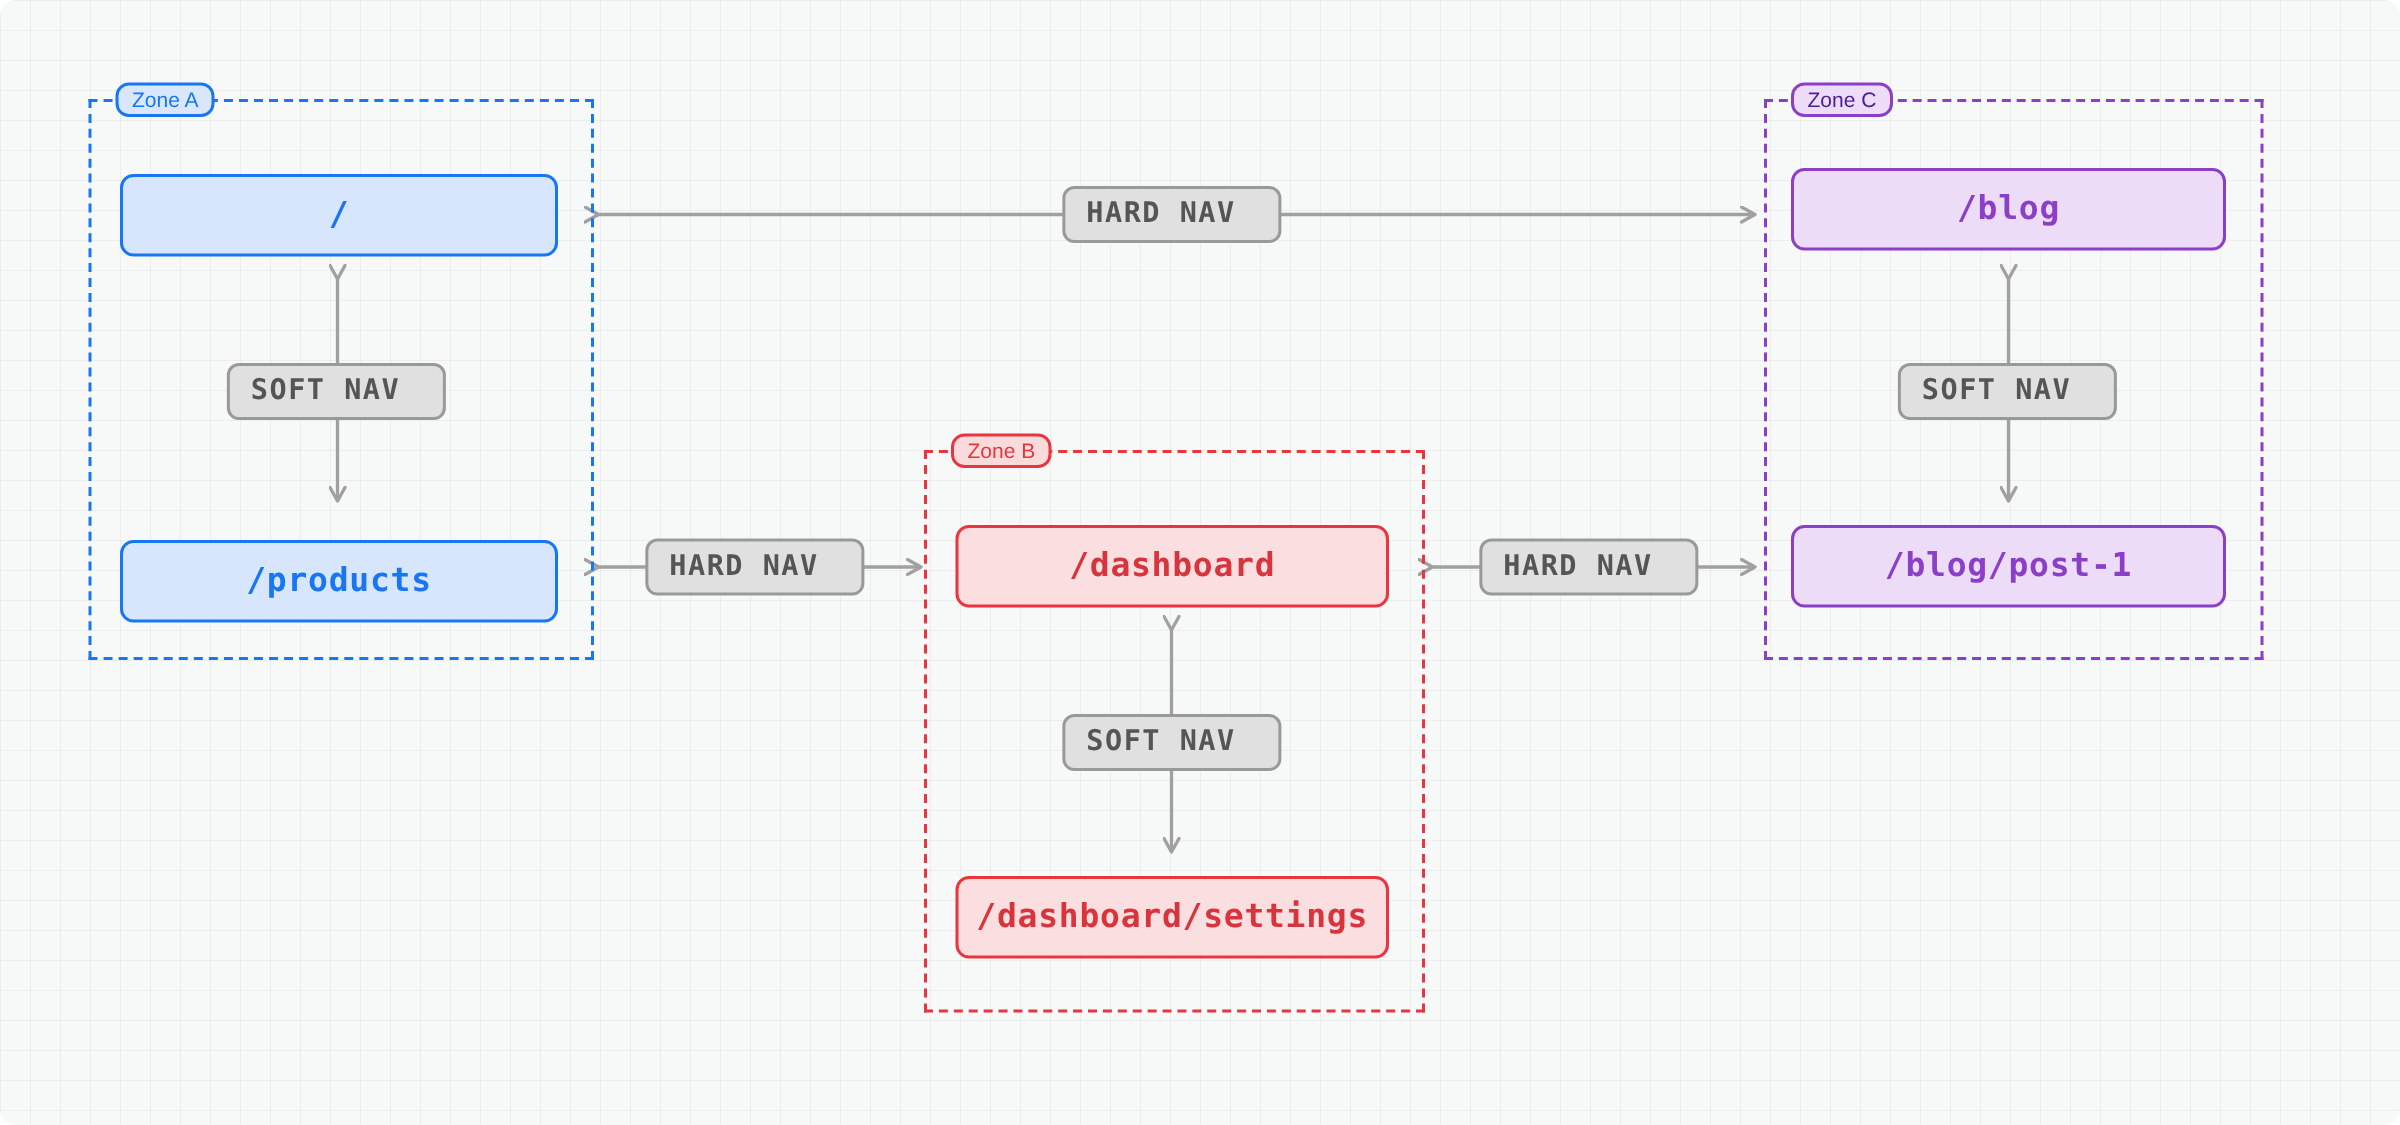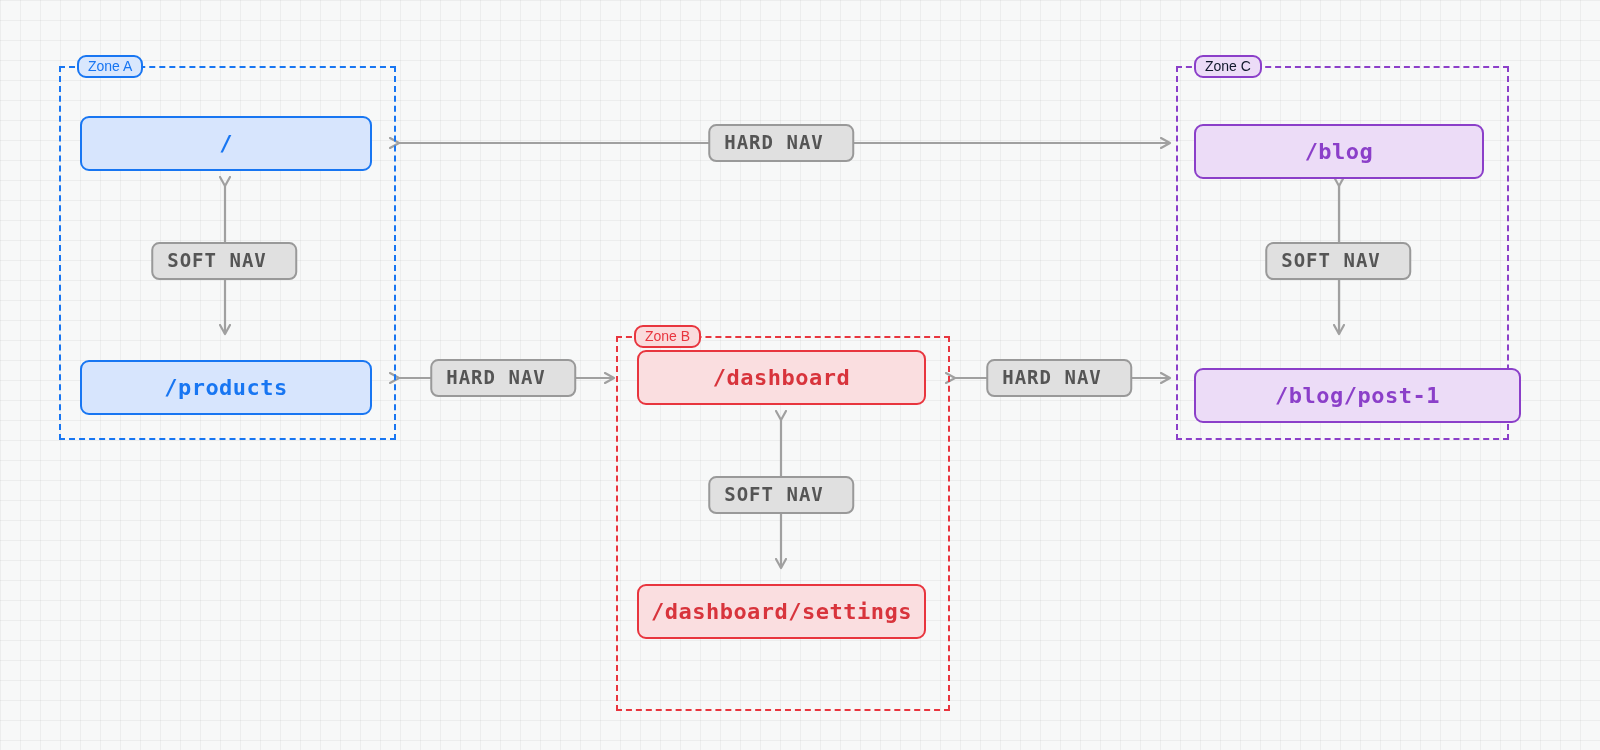--- a/index.html
+++ b/index.html
@@ -10,20 +10,21 @@
     position: relative;
     width: 1600px;
     height: 750px;
     overflow: hidden;
     background-color: #f7f8f8;
     background-image:
       linear-gradient(to right, rgba(0,0,0,0.045) 1px, transparent 1px),
       linear-gradient(to bottom, rgba(0,0,0,0.045) 1px, transparent 1px);
     background-size: 20px 20px;
     font-family: "DejaVu Sans Mono", monospace;
+    border-radius: 11px;
   }
 
   
   .zone {
     position: absolute;
     border-style: dashed;
     border-width: 2.5px;
     box-sizing: border-box;
     background: transparent;
   }
@@ -37,27 +38,27 @@
     line-height: 1;
     border-radius: 9px;
     border-width: 2px;
     border-style: solid;
     white-space: nowrap;
   }
 
   #zone-a { left: 59px;  top: 66px;  width: 337px; height: 374px;
             border-color: #1876f2; }
   #zone-b { left: 616px; top: 300px; width: 334px; height: 375px;
-            border-color: #e8353e; margin-top: 36px; }
+            border-color: #e8353e; }
   #zone-c { left: 1176px;top: 66px;  width: 333px; height: 374px;
             border-color: #8b3fc9; }
 
   #zone-a .zone-label { color:#1876f2; border-color:#1876f2; background:#d9e7fd; }
   #zone-b .zone-label { color:#e8353e; border-color:#e8353e; background:#fadbdc; }
-  #zone-c .zone-label { color:#0f172a; border-color:#8b3fc9; background:#ecdcf7; }
+  #zone-c .zone-label { color:#4c1d95; border-color:#8b3fc9; background:#ecdcf7; }
 
   
   .node {
     position: absolute;
     box-sizing: border-box;
     border-width: 2.5px;
     border-style: solid;
     border-radius: 9px;
     display: flex;
     align-items: center;
@@ -69,22 +70,22 @@
     height: 55px;
   }
   .node.blue   { background:#d7e5fd; border-color:#1876f2; color:#1876f2; }
   .node.red    { background:#fadee0; border-color:#e8353e; color:#d8343c; }
   .node.purple { background:#ecdcf7; border-color:#8b3fc9; color:#8b3fc9; }
 
   #node-root       { left: 80px;  top: 116px; width: 292px; }
   #node-products   { left: 80px;  top: 360px; width: 292px; }
   #node-dashboard  { left: 637px; top: 350px; width: 289px; }
   #node-settings   { left: 637px; top: 584px; width: 289px; }
-  #node-blog       { left: 1194px;top: 124px; width: 290px; }
-  #node-blogpost   { left: 1194px;top: 368px; width: 327px; text-align: right; }
+  #node-blog       { left: 1194px;top: 112px; width: 290px; }
+  #node-blogpost   { left: 1194px;top: 350px; width: 290px; text-align: right; }
 
   
   #wires { position: absolute; left: 0; top: 0; width: 1600px; height: 750px; }
 
   
   .edge-label {
     position: absolute;
     box-sizing: border-box;
     transform: translate(-50%, -50%);
     background: #e0e0e0;

